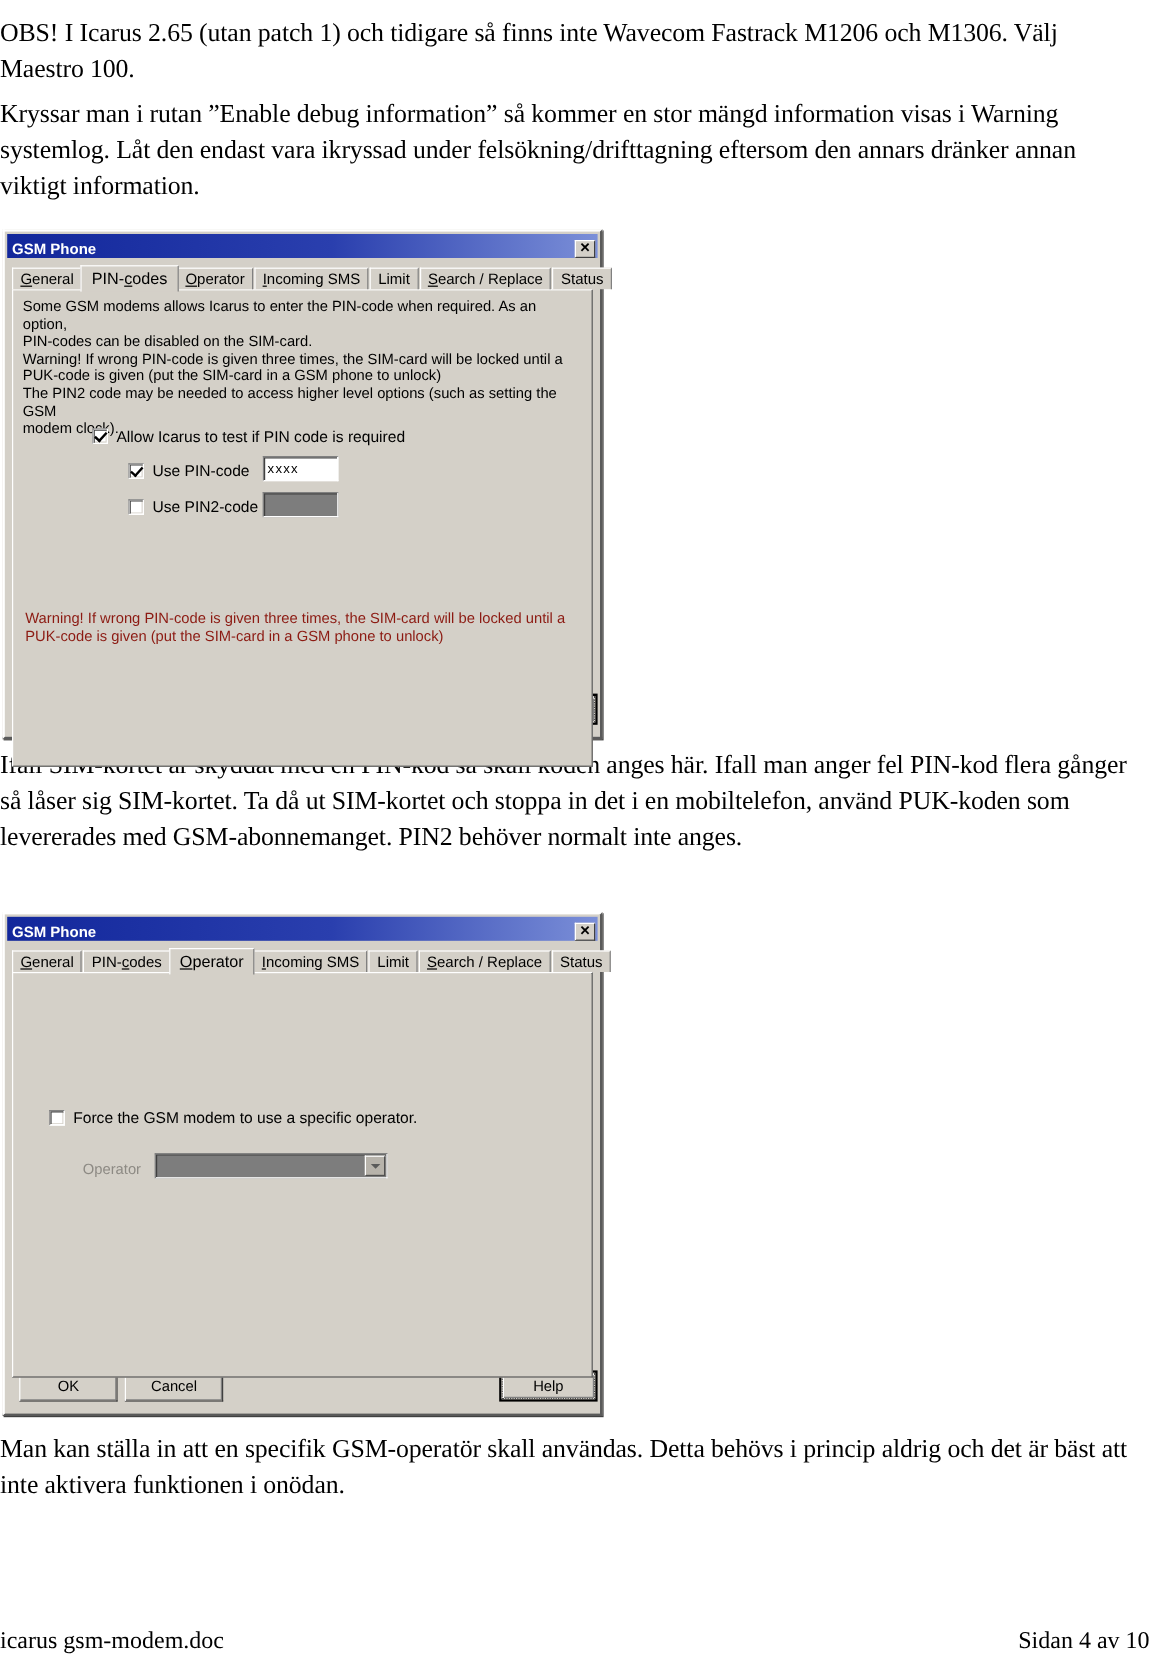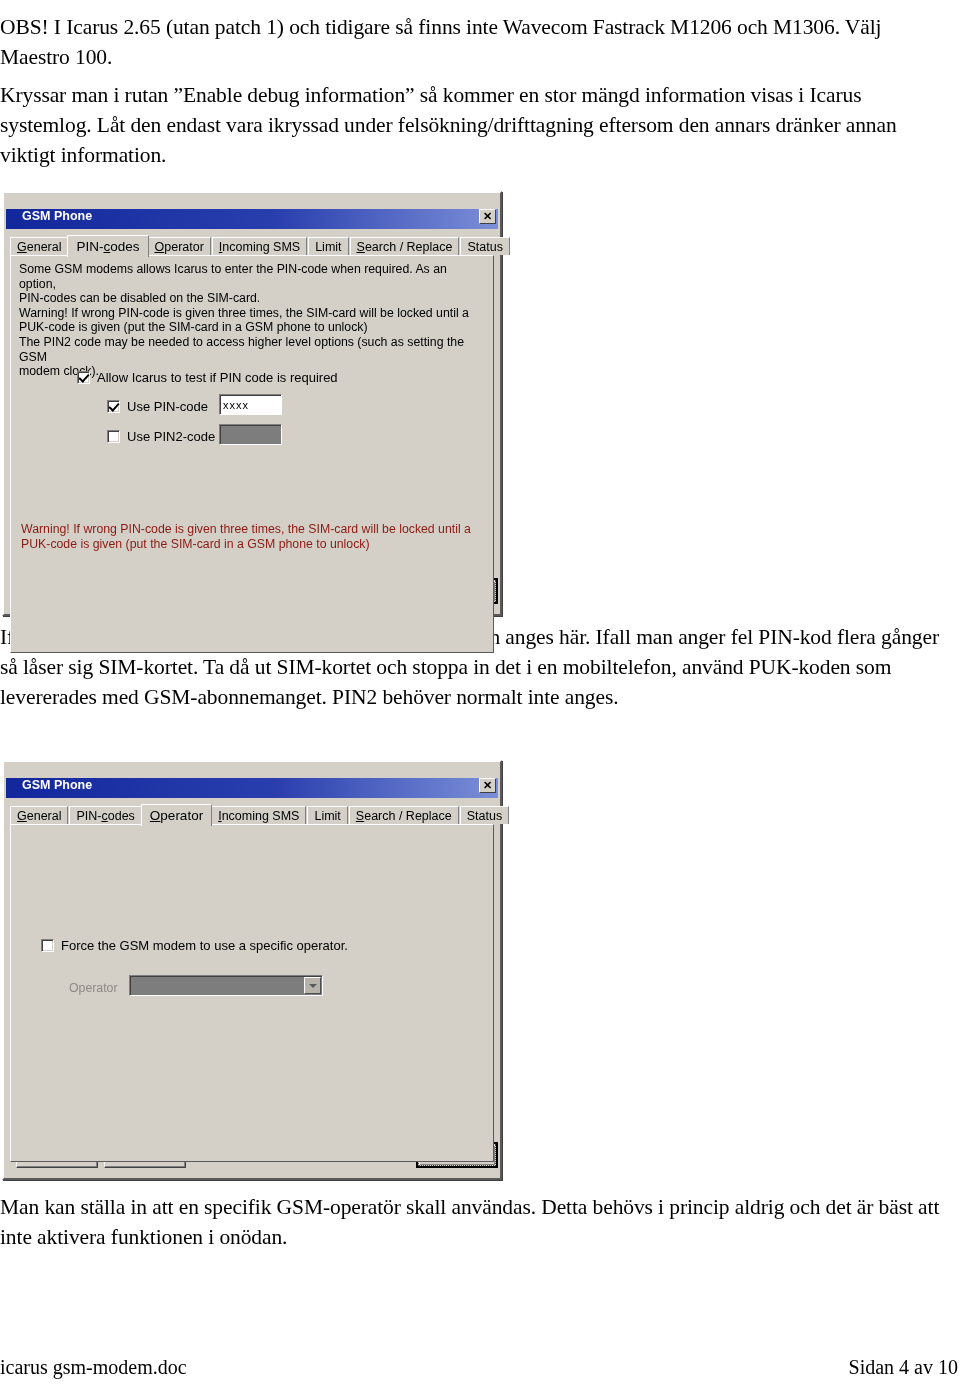--- a/index.html
+++ b/index.html
@@ -55,25 +55,25 @@
     border-bottom: 2px solid #5a5a5a;
     box-sizing: border-box;
     font-family: "Liberation Sans", sans-serif;
     box-shadow: 1px 1px 0 #404040;
   }
   #dialog-pin { left: 2px; top: 191px; height: 425px; }
   #dialog-operator { left: 2px; top: 760px; height: 420px; }
 
   .titlebar {
     height: 20px;
-    margin: 16px 2px 0 2px;
+    margin: 2px 2px 0 2px;
     background: linear-gradient(to right, #12279b 0%, #2a3fae 55%, #7b8fd8 100%);
     display: flex;
-    align-items: flex-start;
-    padding: 0 2px 0 16px;
+    align-items: flex-end;
+    padding: 0 2px 0 4px;
     box-sizing: border-box;
   }
   .titlebar-text {
     color: #ffffff;
     font-family: "Liberation Sans", sans-serif;
     font-size: 12.5px;
     font-weight: bold;
     letter-spacing: 0px;
     flex: 1;
     white-space: nowrap;
@@ -331,21 +331,21 @@
     right: 0;
     bottom: 0;
     height: 48px;
   }
 </style>
 </head>
 <body>
 
 <p class="doc-para" id="para-intro">OBS! I Icarus 2.65 (utan patch 1) och tidigare så finns inte Wavecom Fastrack M1206 och M1306. Välj Maestro 100.</p>
 
-<p class="doc-para" id="para-debug">Kryssar man i rutan ”Enable debug information” så kommer en stor mängd information visas i Icarus systemlog. Låt den endast vara ikryssad under felsökning/drifttagning eftersom den annars dränker annan viktigt information.</p>
+<p class="doc-para" id="para-debug">Kryssar man i rutan ”Enable debug information” så kommer en stor mängd information visas i Warning systemlog. Låt den endast vara ikryssad under felsökning/drifttagning eftersom den annars dränker annan viktigt information.</p>
 
 <div class="dialog" id="dialog-pin">
 
   <div class="titlebar">
     <span class="titlebar-text">GSM Phone</span>
     <span class="title-close">✕</span>
   </div>
 
   <div class="tabstrip">
     <div class="tab"><u>G</u>eneral</div>

